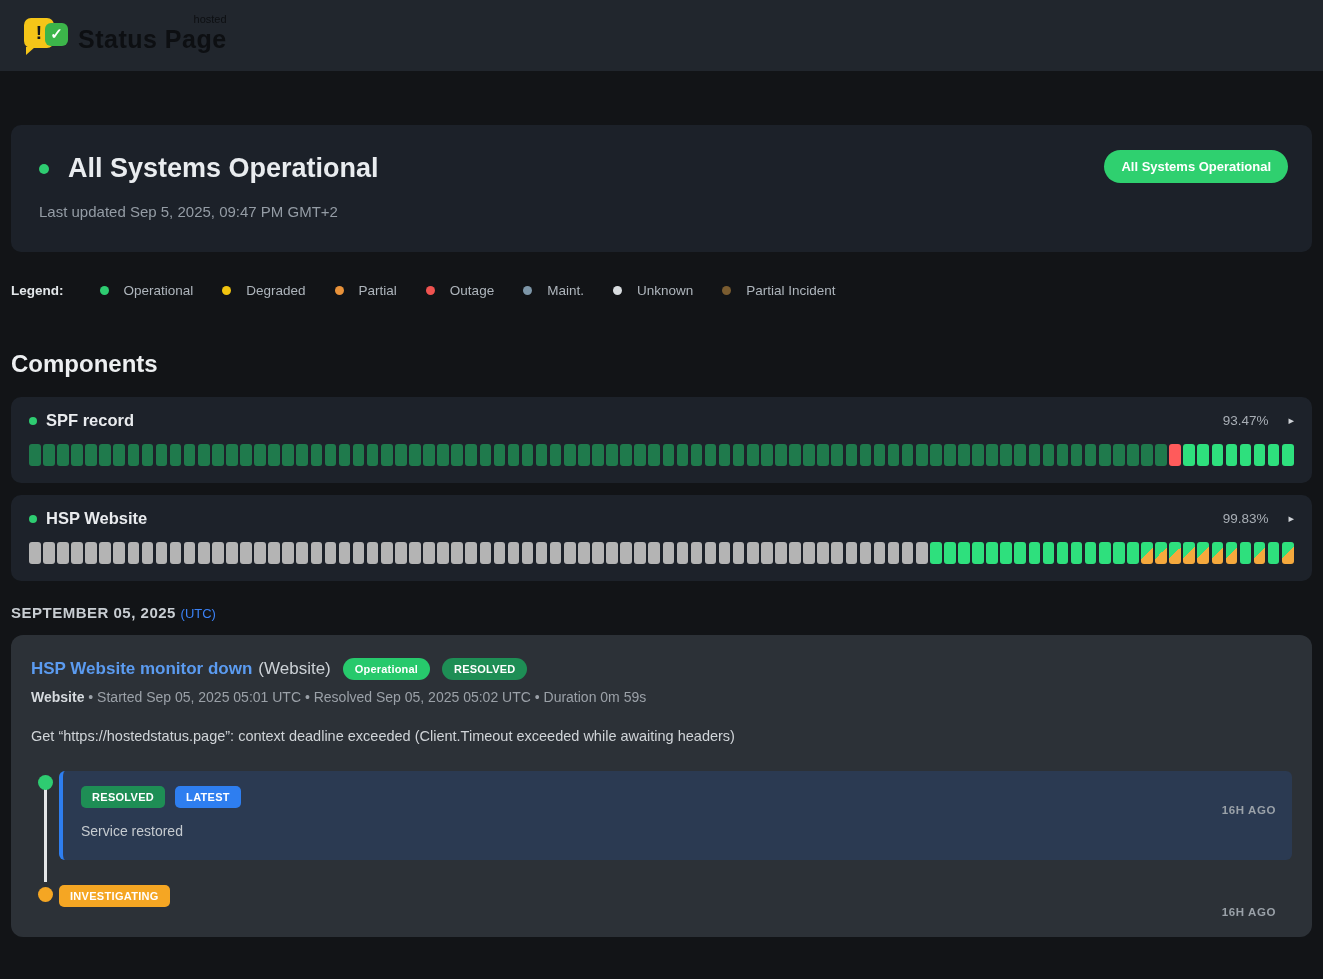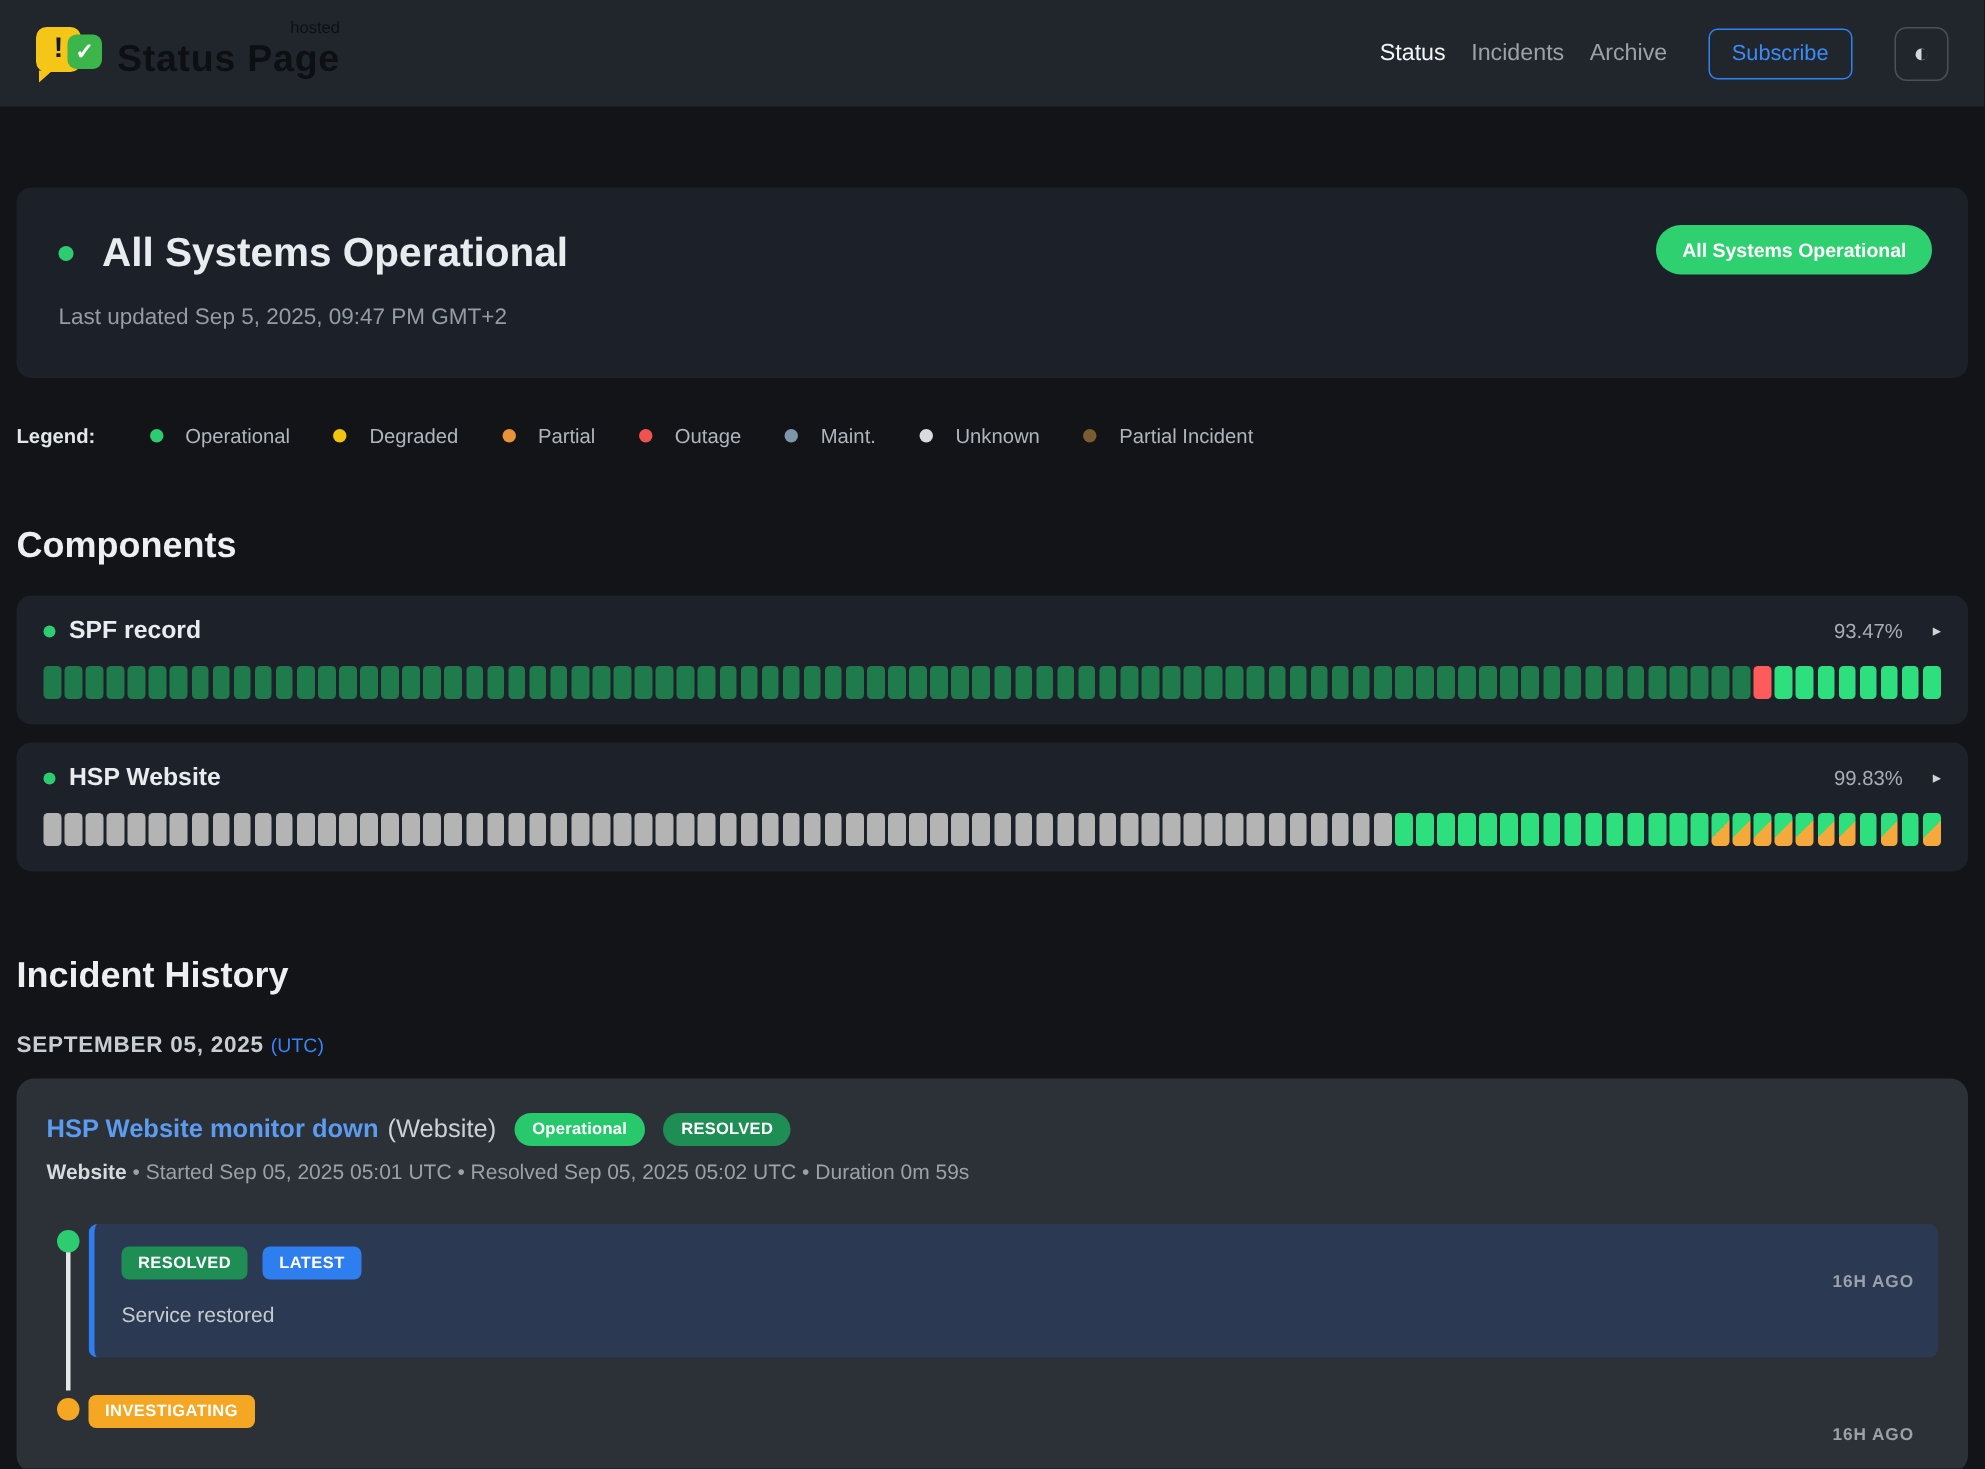--- a/index.html
+++ b/index.html
@@ -149,31 +149,20 @@
 <div class="header">
   <div class="brand">
     <div class="logo-icon">
       <div class="logo-bubble">!</div>
       <div class="logo-check">✓</div>
     </div>
     <div class="brand-text">
       <span class="brand-name">Status Page</span>
       <span class="brand-sup">hosted</span>
     </div>
-  </div>
-  <div class="nav">
-    <div id="nav-links" style="display:flex;gap:17px;">
-        <a class="nav-link active">Status</a>
-        <a class="nav-link">Incidents</a>
-        <a class="nav-link">Archive</a>
-      </div>
-    <button class="subscribe-btn">Subscribe</button>
-    <button class="theme-toggle">
-      <span>◐</span>
-    </button>
   </div>
 </div>
 
 <div class="page">
 
   <div class="status-card">
     <div class="status-title-row">
       <span class="dot dot-10" id="status-dot" style="background: rgb(46, 204, 113);"></span>
       <span class="status-title">All Systems Operational</span>
     </div>
@@ -416,38 +405,38 @@
           <span class="bar" style="background: linear-gradient(135deg, rgb(46, 224, 125) 50%, rgb(245, 169, 61) 50%);"></span>
           <span class="bar" style="background: linear-gradient(135deg, rgb(46, 224, 125) 50%, rgb(245, 169, 61) 50%);"></span>
           <span class="bar" style="background: rgb(46, 224, 125);"></span>
           <span class="bar" style="background: linear-gradient(135deg, rgb(46, 224, 125) 50%, rgb(245, 169, 61) 50%);"></span>
           <span class="bar" style="background: rgb(46, 224, 125);"></span>
           <span class="bar" style="background: linear-gradient(135deg, rgb(46, 224, 125) 50%, rgb(245, 169, 61) 50%);"></span>
         </div>
       </div>
     </div>
 
-  <div class="section-heading" style="margin-top:56px;">Incident History</div>
   <div class="date-heading">
     <span class="bold">SEPTEMBER 05, 2025</span>
     <span class="utc">(UTC)</span>
   </div>
 
   <div class="incident-card">
     <div class="incident-title-row">
       <a class="incident-link">HSP Website monitor down</a>
       <span class="incident-component">(Website)</span>
       <span id="incident-title-badges" style="display:flex;">
           <span class="pill" style="background: rgb(39, 201, 108);">Operational</span>
           <span class="pill" style="background: rgb(30, 142, 85);">RESOLVED</span>
         </span>
     </div>
     <div class="incident-meta">
       <span class="meta-component">Website</span><span> • Started Sep 05, 2025 05:01 UTC • Resolved Sep 05, 2025 05:02 UTC • Duration 0m 59s</span>
     </div>
+    <div class="incident-desc">Get “https://hostedstatus.page”: context deadline exceeded (Client.Timeout exceeded while awaiting headers)</div>
 
     <div class="timeline">
       <div class="timeline-line"></div>
       <div id="updates-list">
           <div class="update-row">
             <div class="update-dot-col">
               <span class="update-dot" style="background: rgb(46, 204, 113);"></span>
             </div>
             <div class="update-content">
               <div class="update-box">

